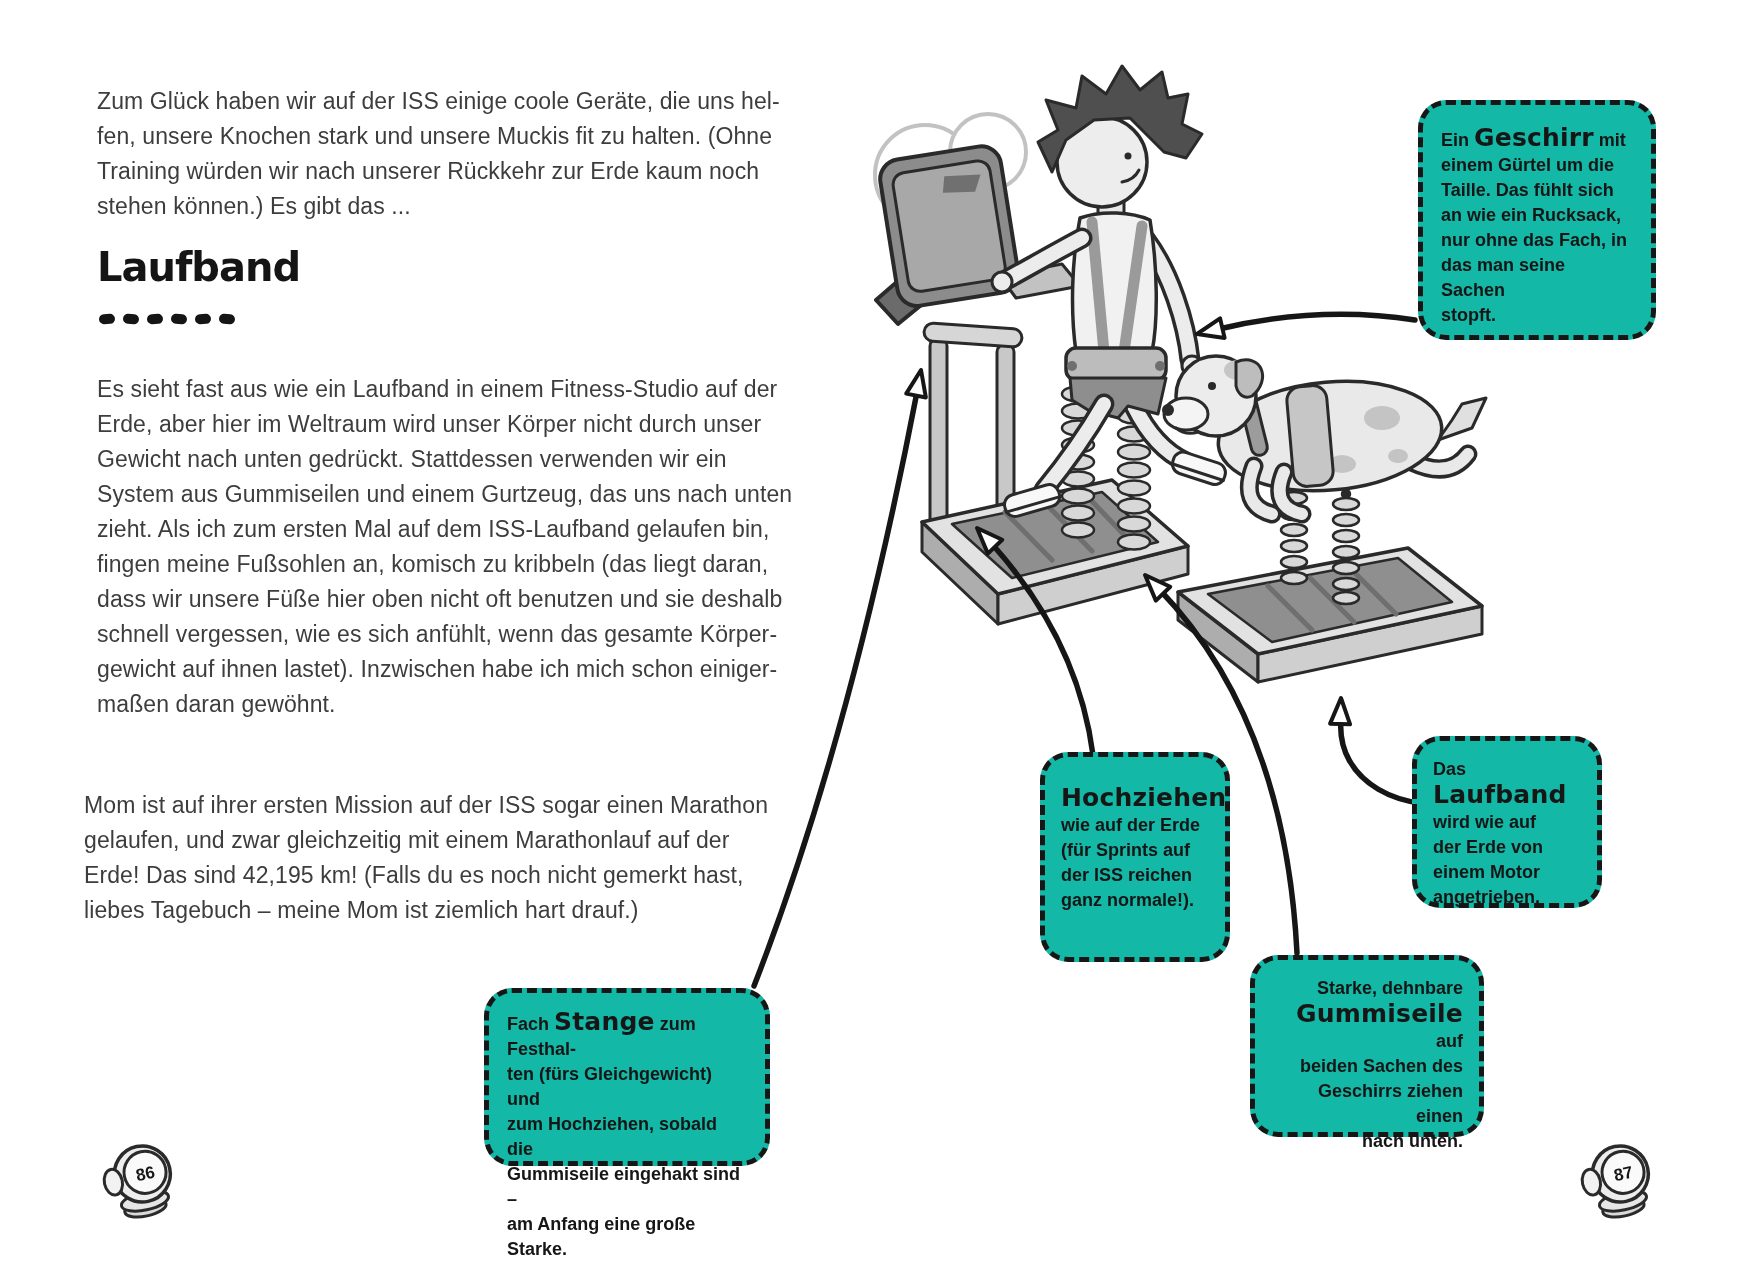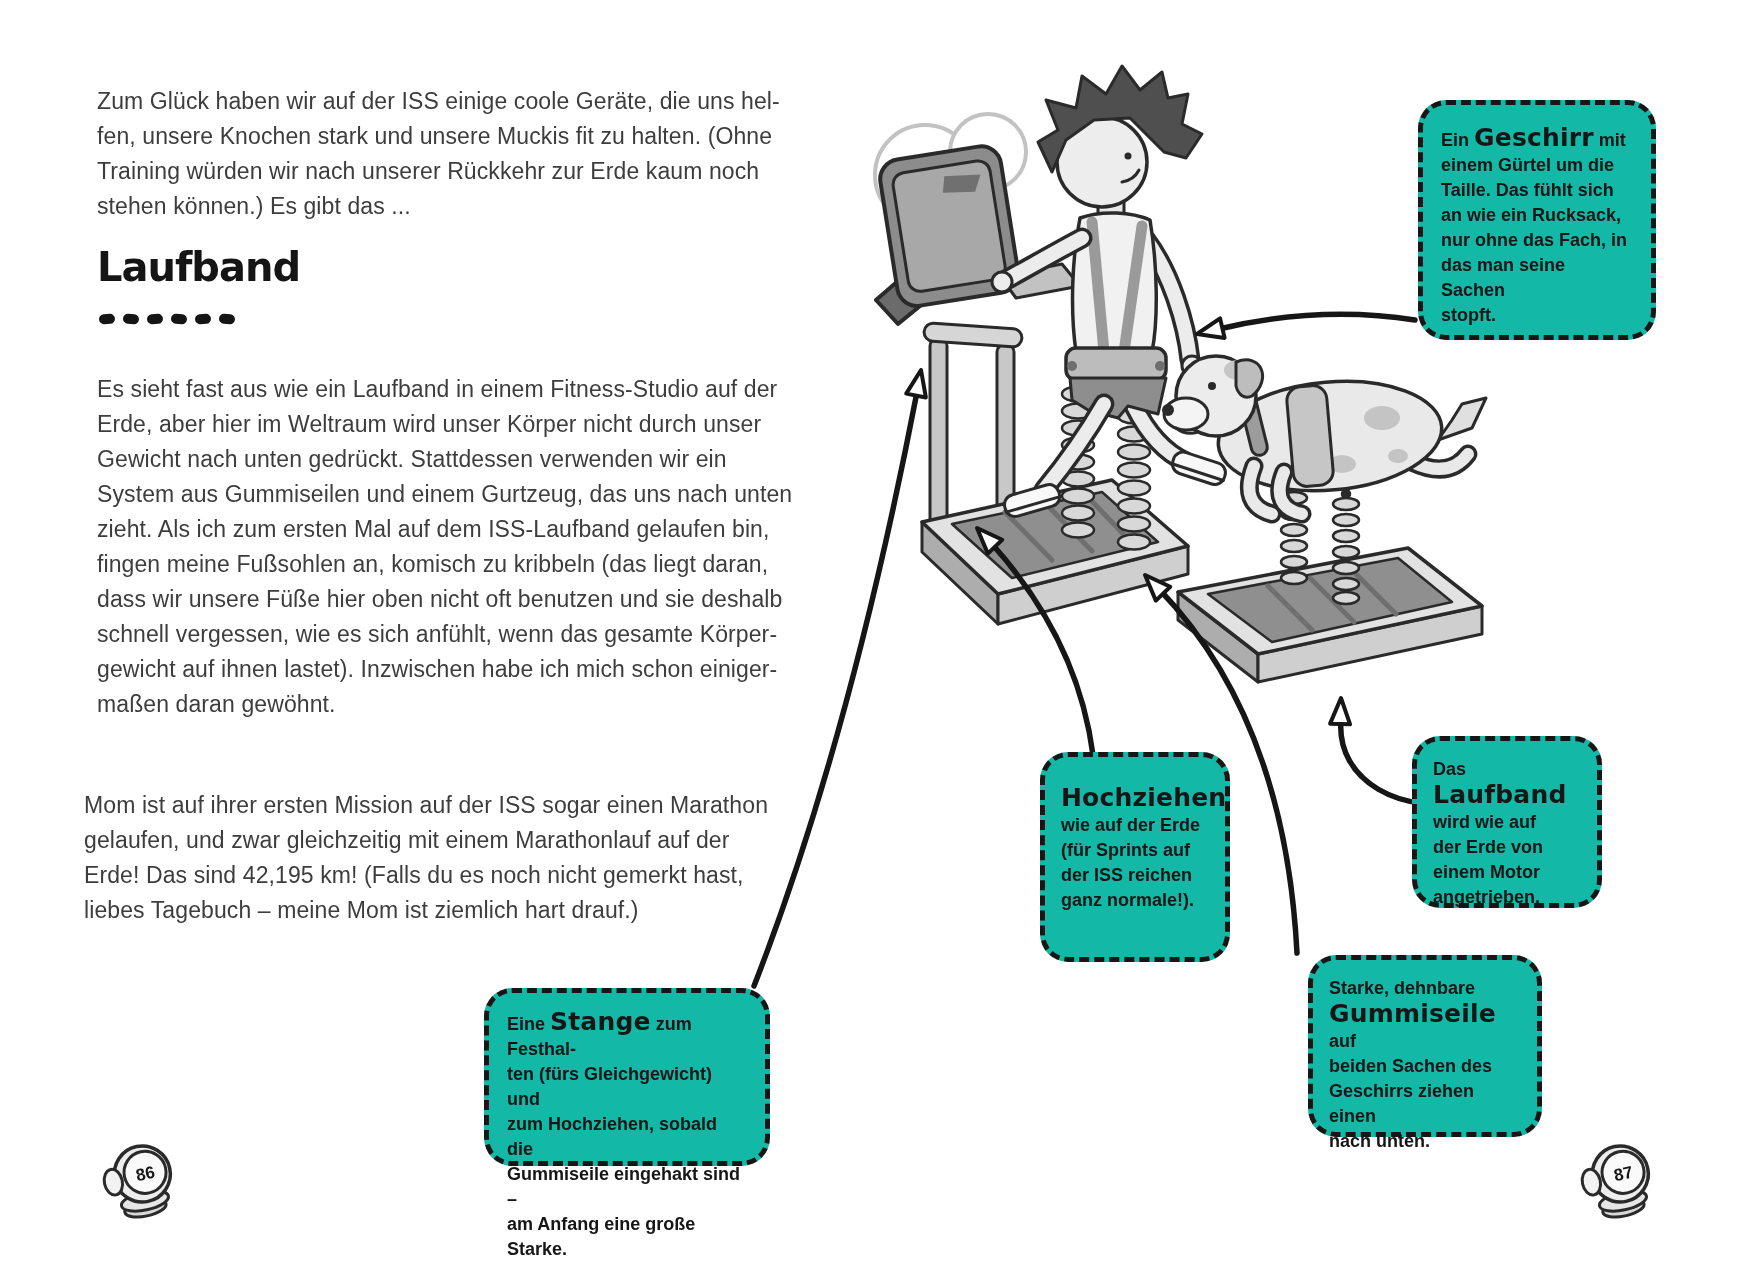--- a/index.html
+++ b/index.html
@@ -257,30 +257,30 @@
 </div>
 
 <div class="callout" style="left:1412px;top:736px;width:190px;height:172px;padding:16px 16px;">
   <p class="co-text"><span>Das </span><span class="big-word">Laufband</span><span>
 wird wie auf
 der Erde von
 einem Motor
 angetrieben.</span></p>
 </div>
 
-<div class="callout" style="left:1308px;top:955px;width:234px;height:182px;padding:16px 16px;">
+<div class="callout" style="left:1250px;top:955px;width:234px;height:182px;padding:16px 16px;text-align:right;">
   <p class="co-text"><span>Starke, dehnbare
 </span><span class="big-word">Gummiseile</span><span> auf
 beiden Sachen des
 Geschirrs ziehen einen
 nach unten.</span></p>
 </div>
 
 <div class="callout" style="left:484px;top:988px;width:286px;height:178px;padding:16px 18px;">
-  <p class="co-text"><span>Eine </span><span class="big-word">Stange</span><span> zum Festhal-
+  <p class="co-text"><span>Fach </span><span class="big-word">Stange</span><span> zum Festhal-
 ten (fürs Gleichgewicht) und
 zum Hochziehen, sobald die
 Gummiseile eingehakt sind –
 am Anfang eine große Starke.</span></p>
 </div>
 
 <div class="helmet" style="left:100px;top:1140px;">
   <svg width="86" height="84" viewBox="0 0 86 84">
     <g transform="rotate(-12 43 42)">
       <ellipse cx="40" cy="68" rx="21" ry="8" fill="#d9d9d9" stroke="#2a2a2a" stroke-width="3"></ellipse>

